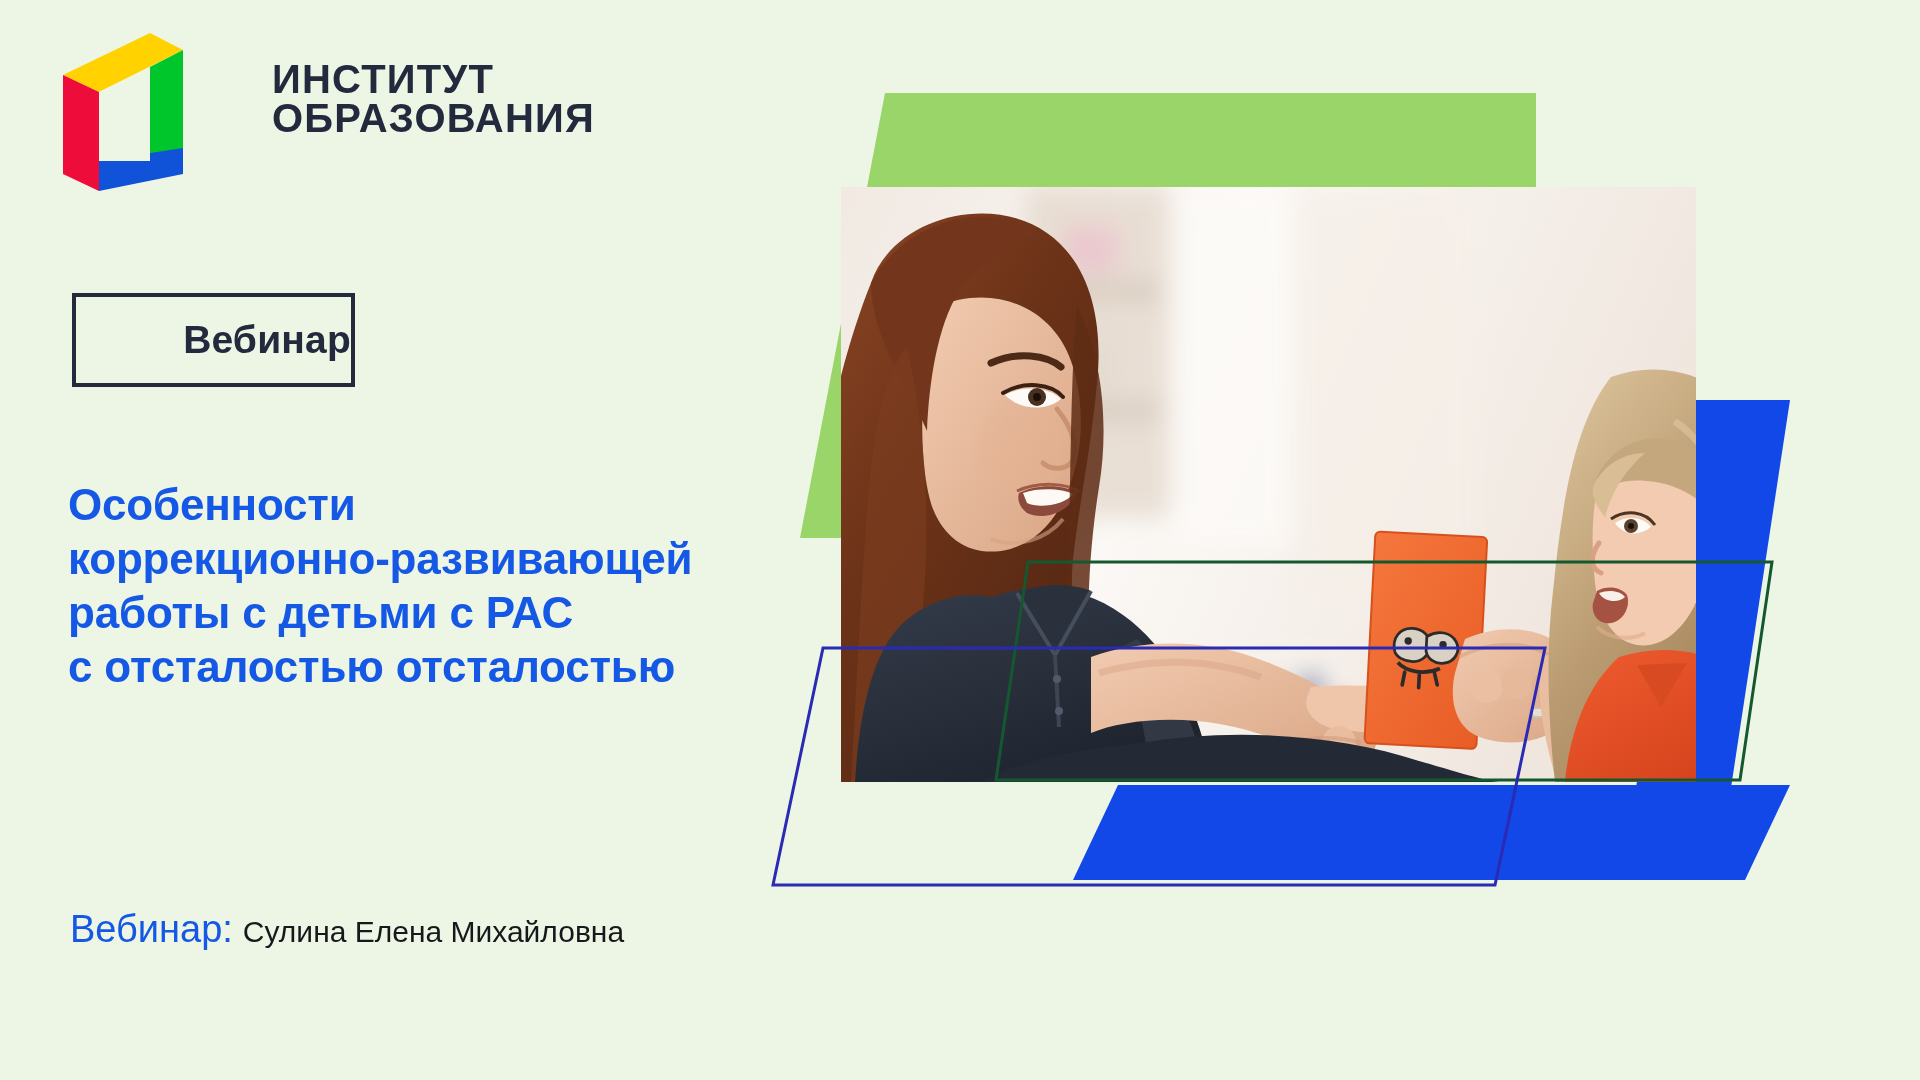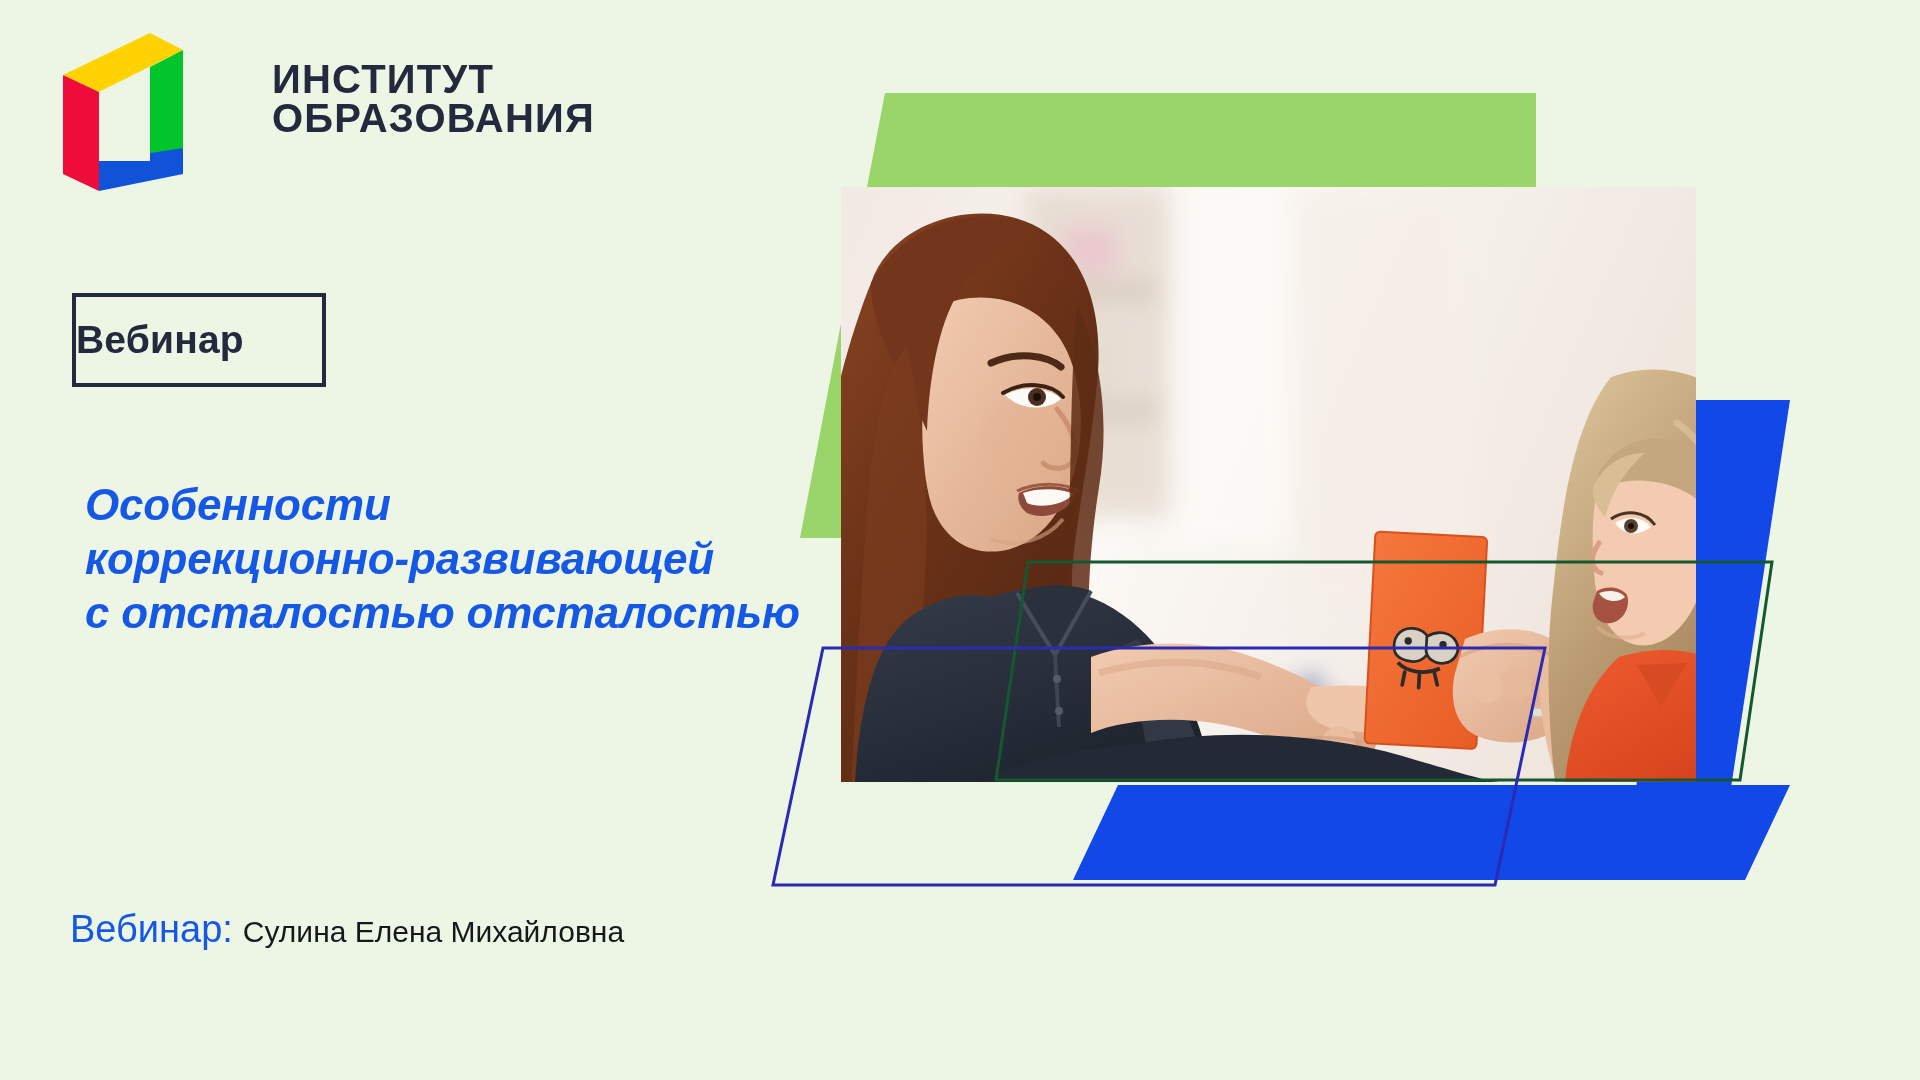--- a/index.html
+++ b/index.html
@@ -46,42 +46,41 @@
     color: #232a3d;
     white-space: nowrap;
     display: block;
   }
 
   
   #webinar-badge {
     position: absolute;
     left: 72px;
     top: 293px;
-    width: 254px;
+    width: 283px;
     height: 94px;
     border: 4px solid #232a3d;
     box-sizing: border-box;
     display: flex;
     align-items: center;
-    justify-content: flex-start;
+    justify-content: flex-end;
   }
   #webinar-badge-label {
     font-size: 39px;
     font-weight: 700;
     color: #232a3d;
     letter-spacing: 0.2px;
   }
 
   
   #title-block {
     position: absolute;
-    left: 85px;
+    left: 68px;
     top: 478px;
     width: 760px;
-    font-style: italic;
   }
   .title-line {
     display: block;
     font-size: 44px;
     font-weight: 700;
     color: #1658e6;
     line-height: 1.23;
     letter-spacing: -0.2px;
     white-space: nowrap;
   }
@@ -374,20 +373,21 @@
     </div>
   </div>
 
   <div id="webinar-badge">
     <span id="webinar-badge-label">Вебинар</span>
   </div>
 
   <div id="title-block">
     <span class="title-line">Особенности</span>
     <span class="title-line">коррекционно-развивающей</span>
+    <span class="title-line">работы с детьми с РАС</span>
     <span class="title-line">с отсталостью отсталостью</span>
   </div>
 
   <div id="presenter-block">
     <span id="presenter-label">Вебинар:</span><span id="presenter-name">Сулина Елена Михайловна</span>
   </div>
 
 </div>
 
 </body></html>

